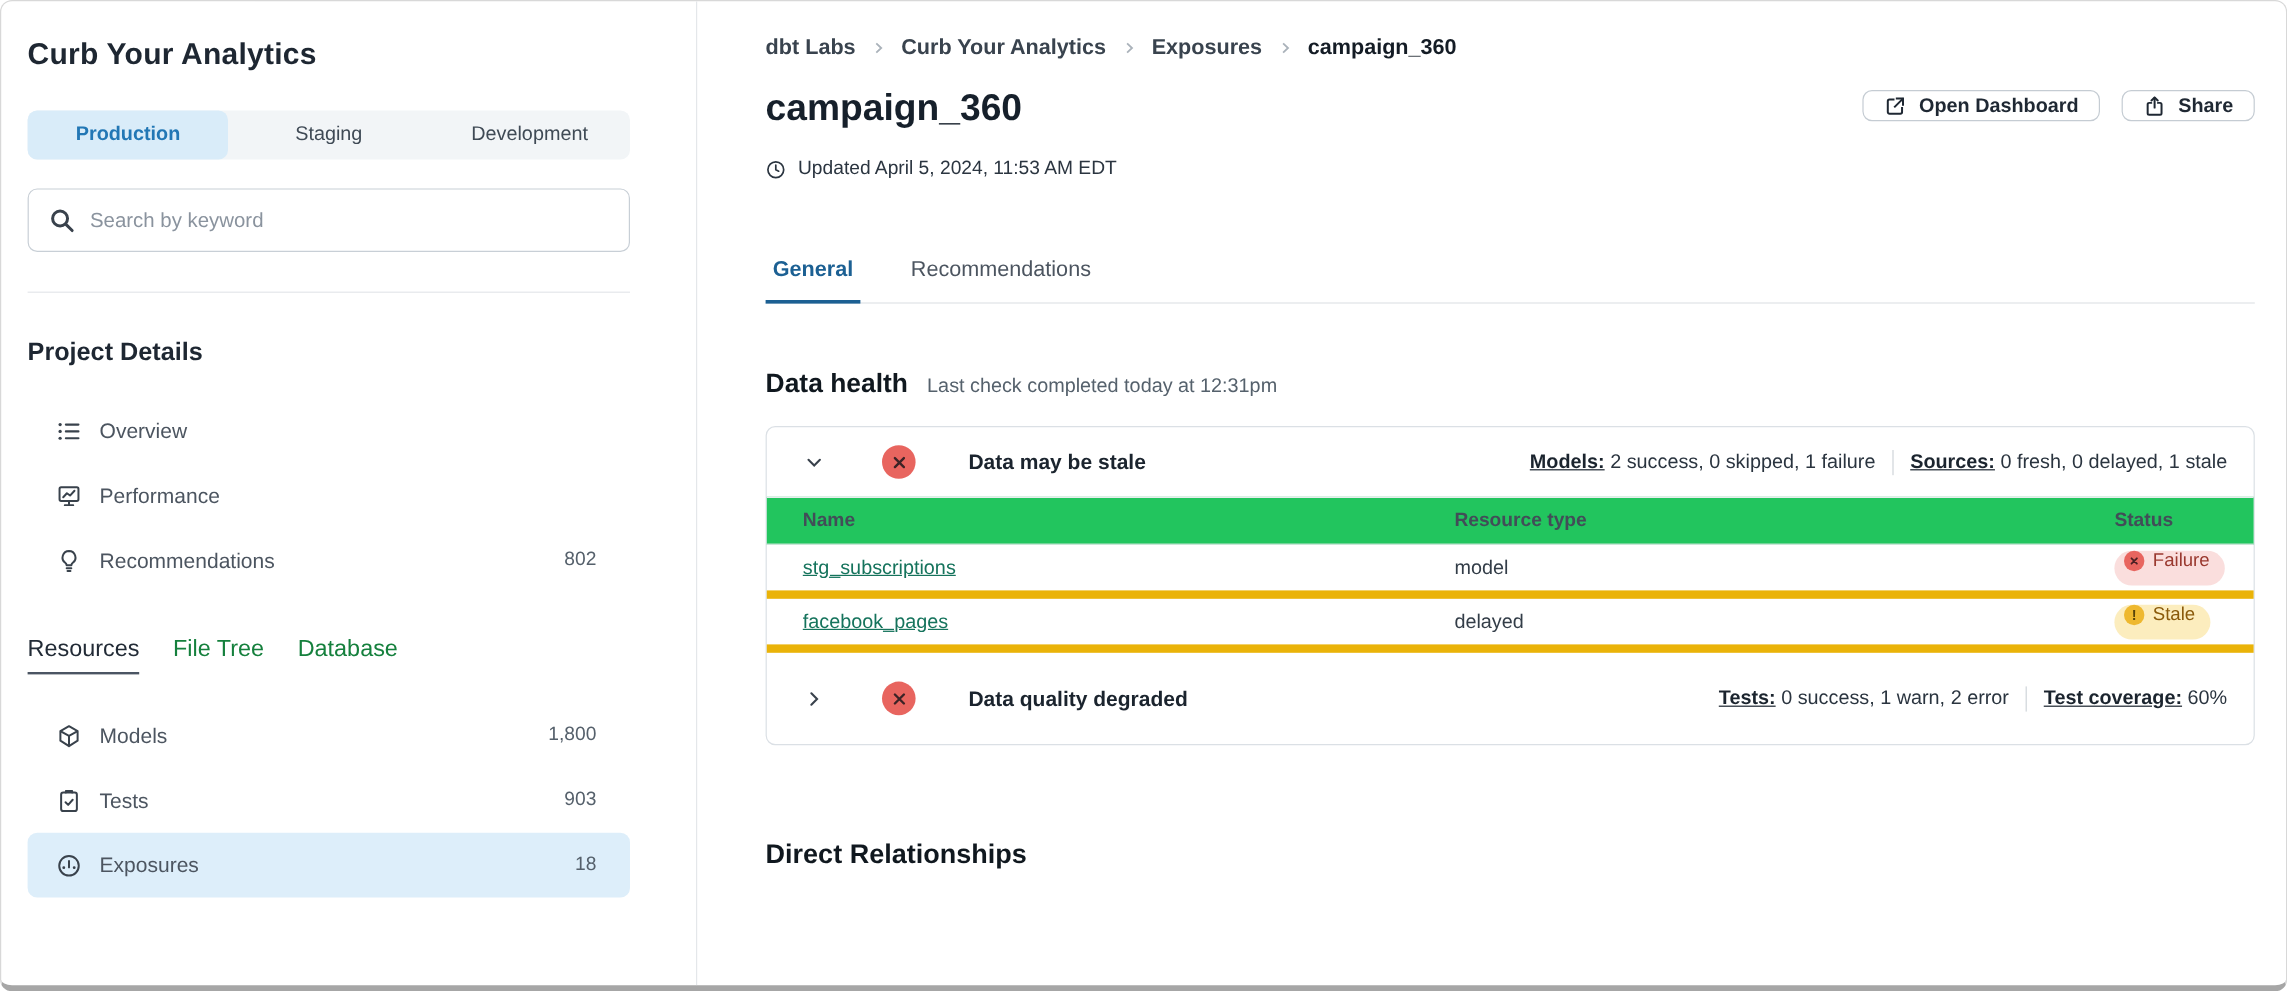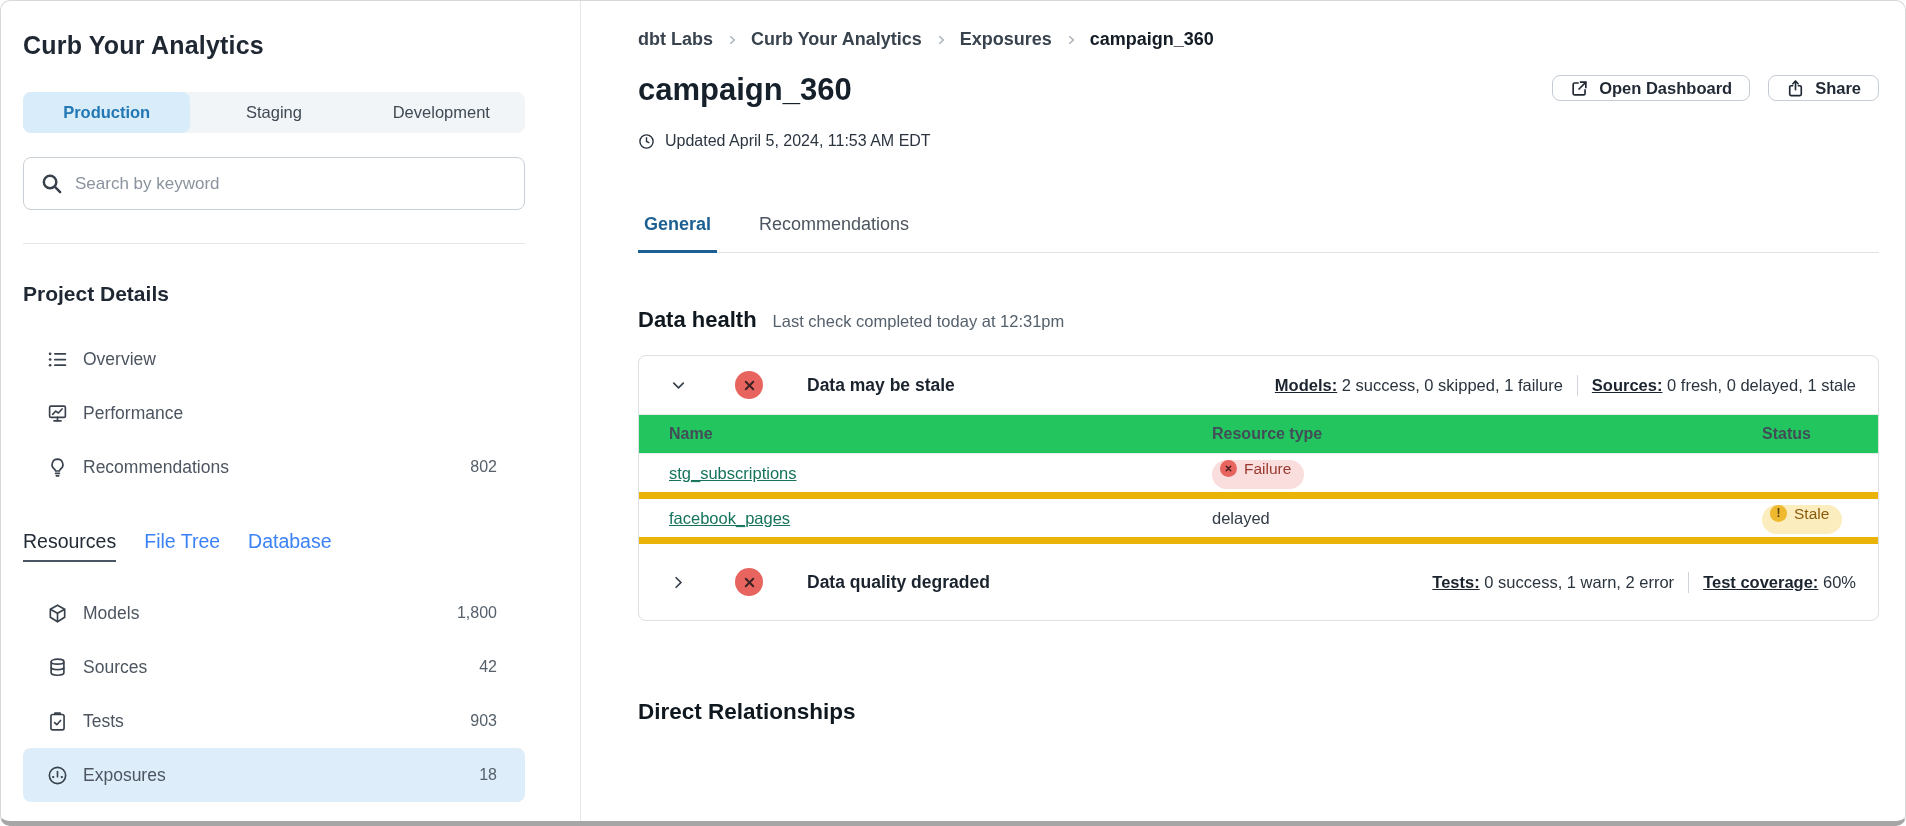--- a/index.html
+++ b/index.html
@@ -32,21 +32,21 @@
   .sb-heading { margin-top:38px; font-size:21px; font-weight:700; color:#1e2732; }
 
   .nav-list { margin-top:26px; }
   .nav-item { height:54px; display:flex; align-items:center; gap:15px; padding:0 28px 0 24px;
               border-radius:8px; font-size:17.5px; color:#4c5560; cursor:pointer; }
   .nav-item.active { background:#ddeefa; }
   .nav-item svg { width:21px; height:21px; color:#39424c; flex:none; }
   .nav-item .count { margin-left:auto; font-size:16px; color:#55606b; }
 
   .res-tabs { margin-top:36px; display:flex; gap:28px; align-items:baseline; }
-  .res-tab { font-size:19.5px; color:#3b82f6; padding-bottom:7px; cursor:pointer; }
+  .res-tab { font-size:19.5px; color:#15803d; padding-bottom:7px; cursor:pointer; }
   .res-tab.active { color:#222b36; font-weight:500; border-bottom:2px solid #4b5563; }
   .nav-list.res { margin-top:24px; }
 
   
   .main { flex:1; padding:28px 26px 0 57px; overflow:hidden; }
 
   .crumbs { display:flex; align-items:center; gap:12px; font-size:18px; font-weight:600; color:#39434e; }
   .crumbs .sep { width:14px; height:14px; color:#aab2ba; flex:none; }
   .crumbs .current { color:#141c25; font-weight:700; }
 
@@ -171,29 +171,20 @@
 
     <div class="nav-list res">
       <div class="nav-item">
         <svg viewBox="0 0 24 24" fill="none" stroke="currentColor" stroke-width="1.9" stroke-linejoin="round">
           <path d="M12 2.5l8.2 4.6v9.2L12 21.5l-8.2-5.2V7.1z"></path>
           <path d="M3.8 7.1L12 11.7l8.2-4.6"></path>
           <line x1="12" y1="11.7" x2="12" y2="21.5"></line>
         </svg>
         <span>Models</span>
         <span class="count">1,800</span>
-      </div>
-      <div class="nav-item">
-        <svg viewBox="0 0 24 24" fill="none" stroke="currentColor" stroke-width="1.9">
-          <ellipse cx="12" cy="5.3" rx="7.3" ry="2.8"></ellipse>
-          <path d="M4.7 5.3v6.4c0 1.5 3.3 2.8 7.3 2.8s7.3-1.3 7.3-2.8V5.3"></path>
-          <path d="M4.7 11.7v6.4c0 1.5 3.3 2.8 7.3 2.8s7.3-1.3 7.3-2.8v-6.4"></path>
-        </svg>
-        <span>Sources</span>
-        <span class="count">42</span>
       </div>
       <div class="nav-item">
         <svg viewBox="0 0 24 24" fill="none" stroke="currentColor" stroke-width="1.9" stroke-linecap="round" stroke-linejoin="round">
           <rect x="4.5" y="4" width="15" height="17.5" rx="2"></rect>
           <path d="M9 4v-1.5h6V4"></path>
           <polyline points="8.7,13.2 11.2,15.7 15.5,10.8"></polyline>
         </svg>
         <span>Tests</span>
         <span class="count">903</span>
       </div>
@@ -294,20 +285,21 @@
       </div>
 
       <div class="tbl">
         <div class="thead">
           <div class="th">Name</div>
           <div class="th">Resource type</div>
           <div class="th">Status</div>
         </div>
         <div class="trow">
           <div class="td"><a class="rlink">stg_subscriptions</a></div>
+          <div class="td">model</div>
           <div class="td">
             <span class="badge failure">
               <span class="dot">
                 <svg viewBox="0 0 24 24" fill="none" stroke="currentColor" stroke-width="4" stroke-linecap="round">
                     <path d="M6 6l12 12M18 6L6 18"></path>
                   </svg>
               </span>
               <span>Failure</span>
             </span>
           </div>

